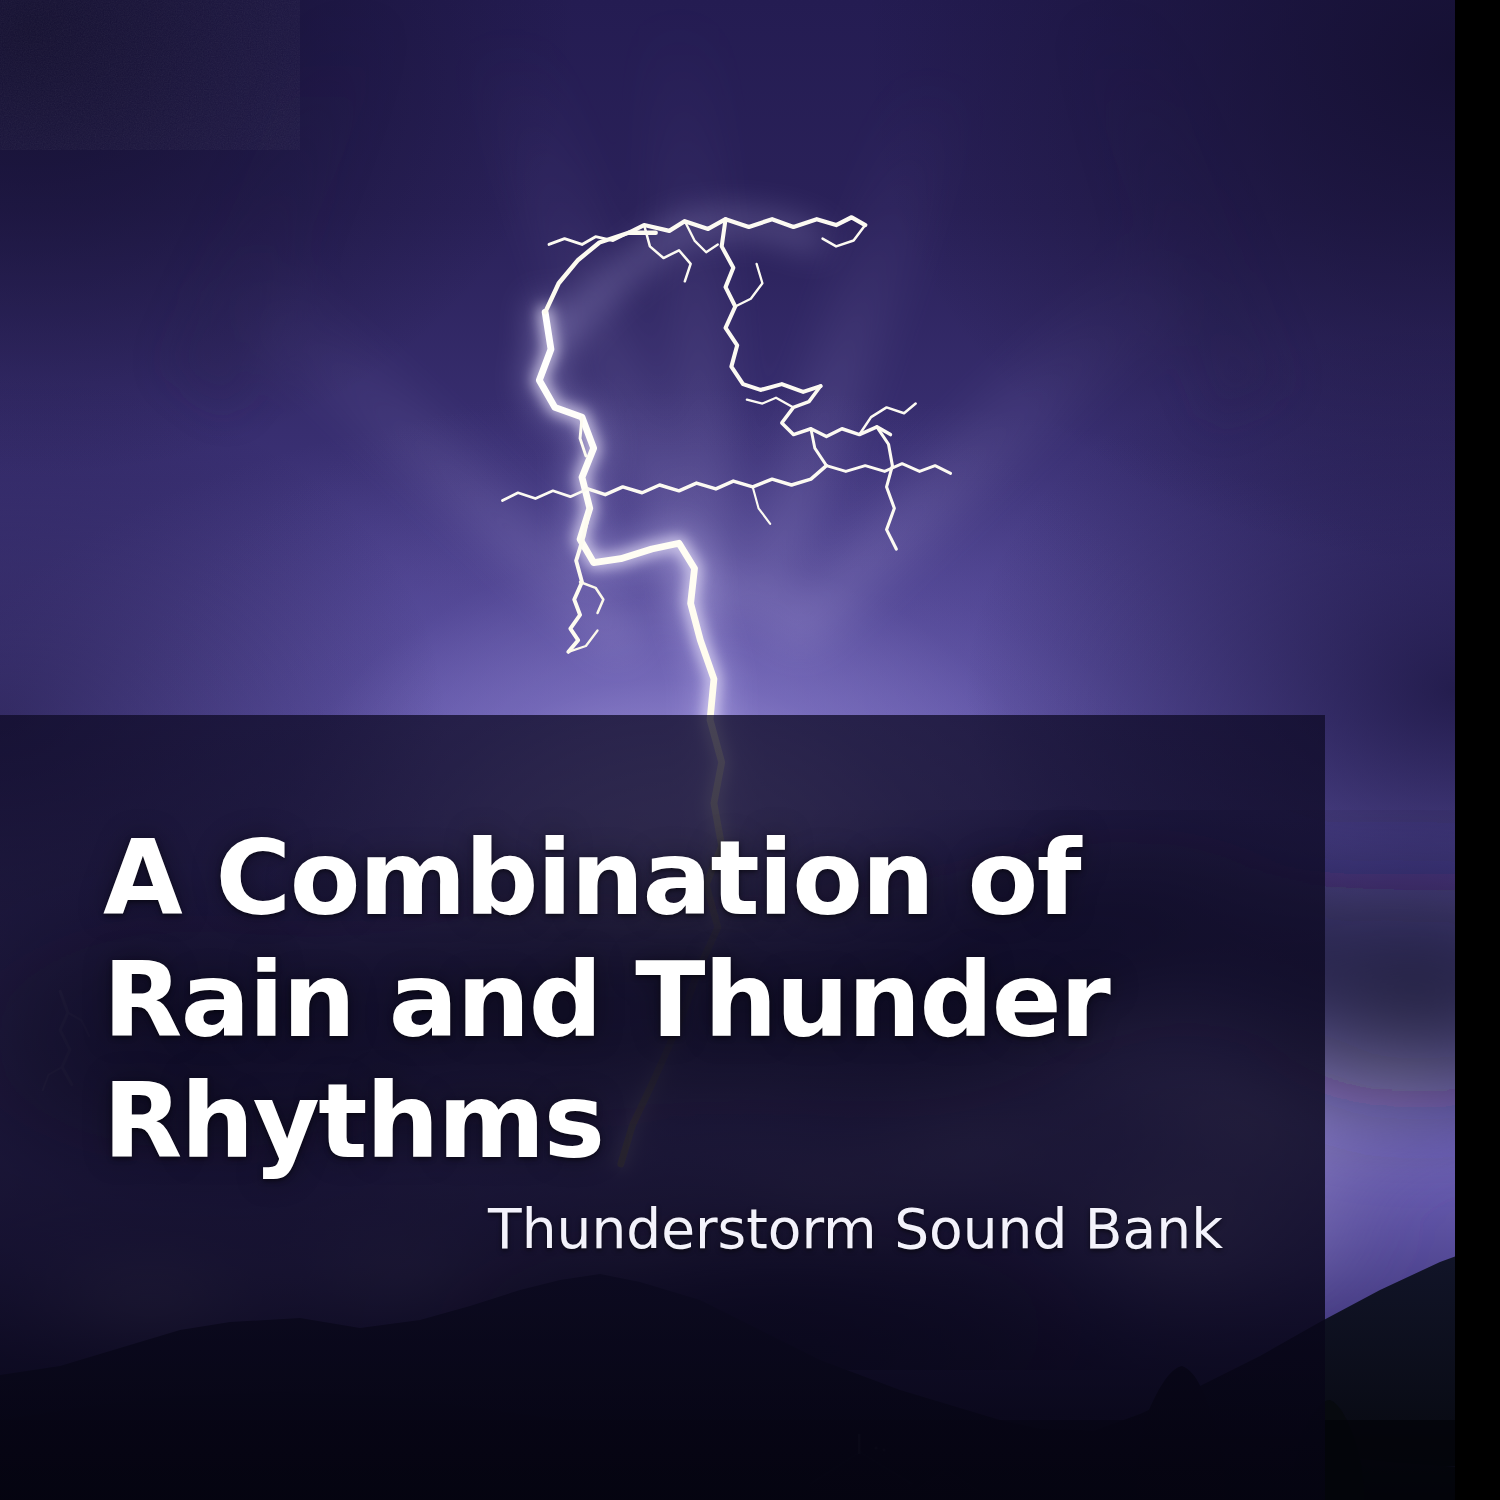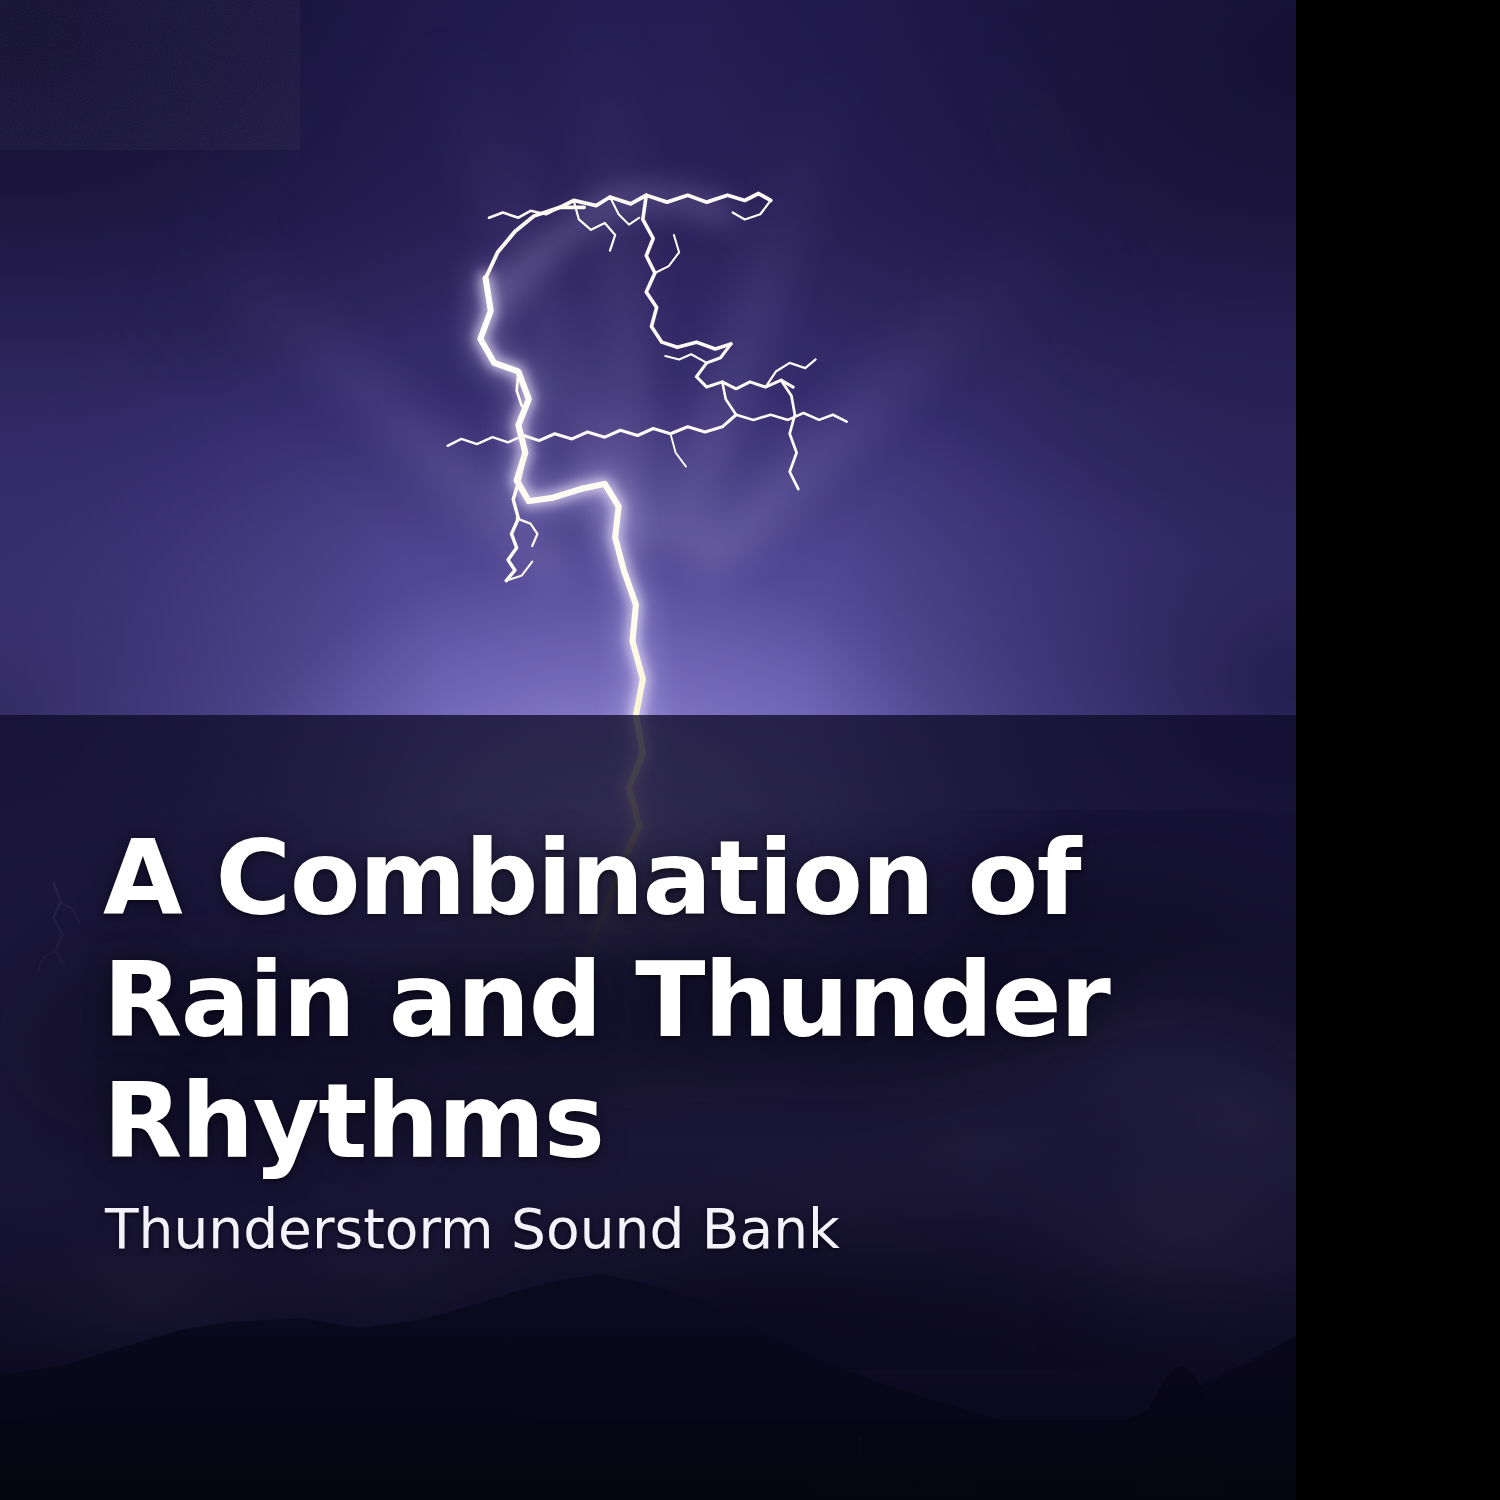--- a/index.html
+++ b/index.html
@@ -2,21 +2,21 @@
 <html><head>
 <meta charset="utf-8">
 <style>
   html, body {
     margin: 0;
     padding: 0;
     background: #000;
   }
   #cover {
     position: relative;
-    width: 1296px;
+    width: 1455px;
     height: 1500px;
     overflow: hidden;
     font-family: "DejaVu Sans", sans-serif;
     background: #1d1744;
   }
 
   
   .layer { position: absolute; inset: 0; }
 
   
@@ -103,20 +103,21 @@
   }
   #album-artist {
     margin: 16px 0 0 2px;
     font-family: "DejaVu Sans", sans-serif;
     font-weight: 400;
     font-size: 55px;
     line-height: 1.1;
     letter-spacing: 0px;
     color: #f3f2fb;
     text-shadow: 0 2px 5px rgba(0,0,0,0.6);
+    text-align: right;
   }
 
   
   #grain { position:absolute; inset:0; opacity:.16; pointer-events:none; }
 </style>
 </head>
 <body>
 
 <div id="cover">
 

